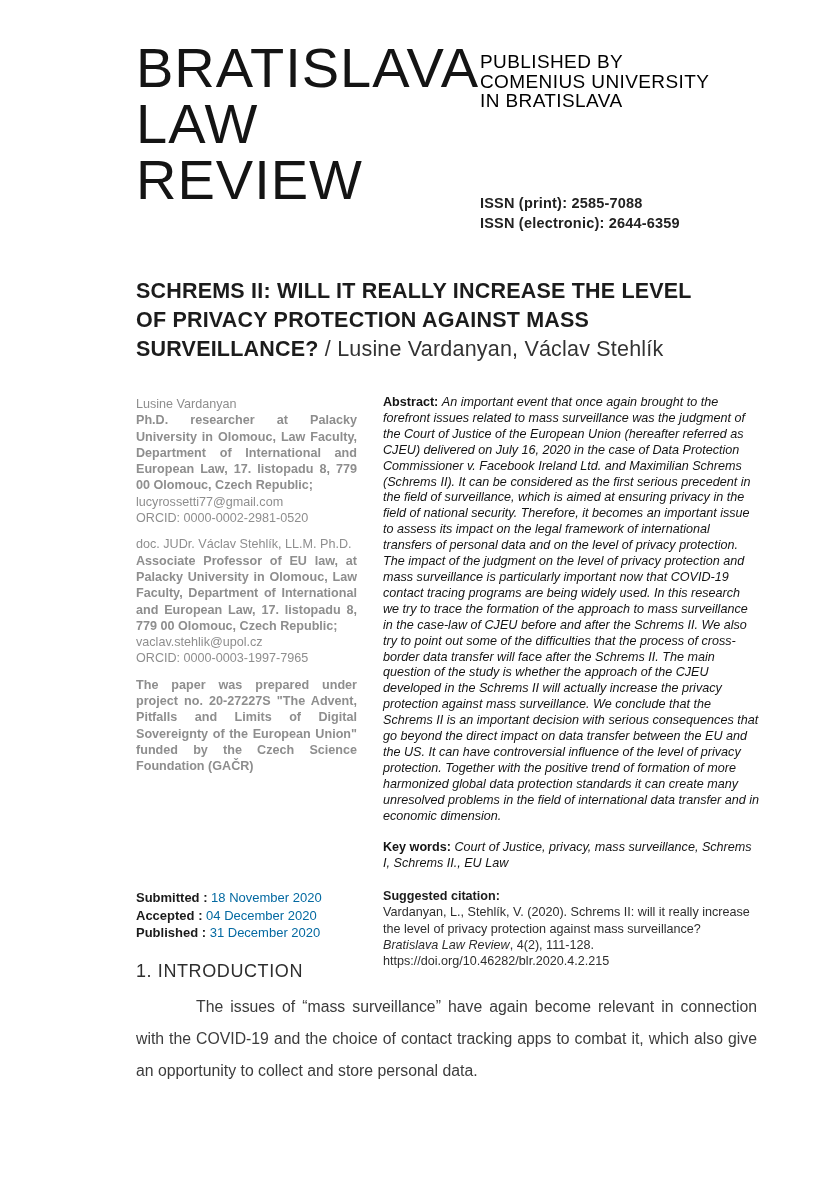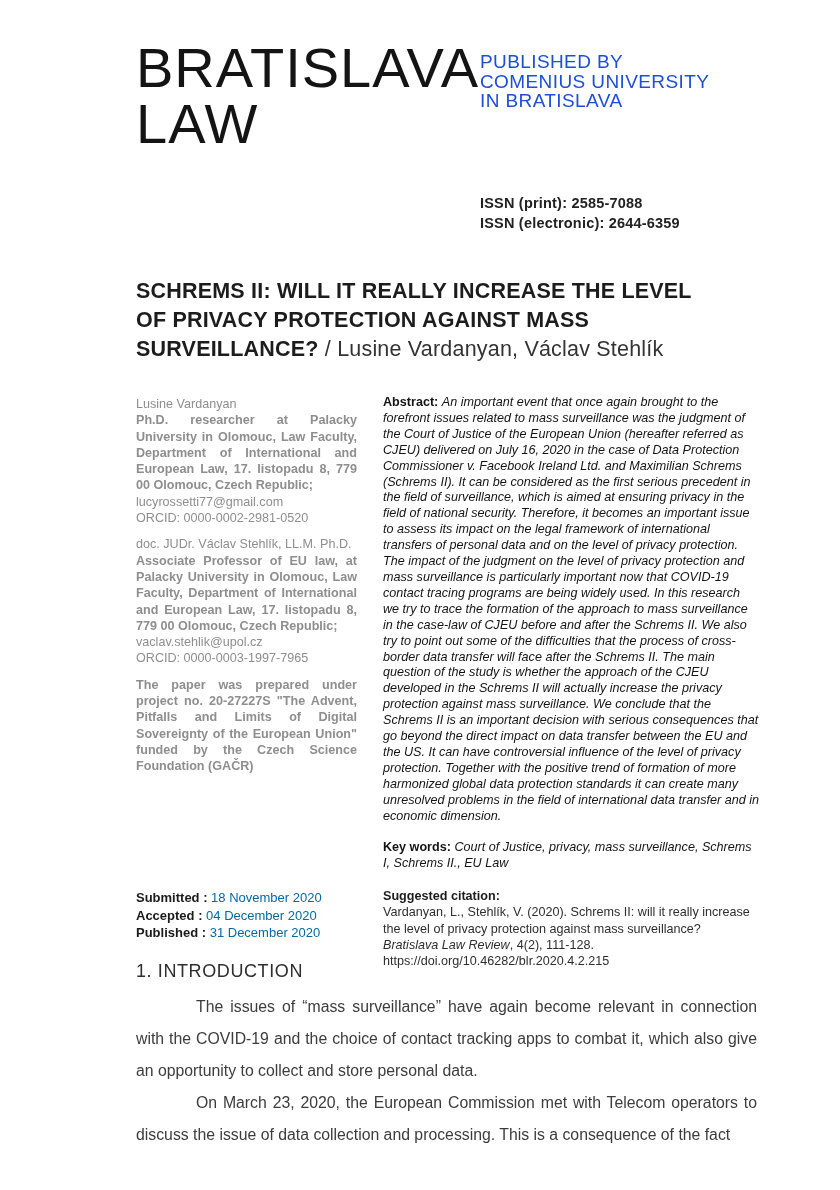--- a/index.html
+++ b/index.html
@@ -15,21 +15,21 @@
   }
   
   .logo{
     position:absolute;left:136px;top:40px;
     font-size:56px;line-height:56px;font-weight:300;
     letter-spacing:1px;color:#141414;
   }
   .publisher{
     position:absolute;left:480px;top:52px;
     font-size:19px;line-height:19.5px;font-weight:300;
-    letter-spacing:.4px;color:#1d4ed8;text-transform:uppercase;
+    letter-spacing:.4px;color:#000000;text-transform:uppercase;
   }
   .issn{
     position:absolute;left:480px;top:193px;
     font-size:14.5px;line-height:20px;font-weight:700;
     letter-spacing:.2px;color:#222;
   }
   
   .title{
     position:absolute;left:136px;top:277px;width:580px;
     font-size:21.5px;line-height:29px;font-weight:700;
@@ -76,20 +76,21 @@
   .intro p{margin:0;text-indent:60px;}
 </style>
 </head>
 <body>
 
 <div class="page">
 
   <div class="logo">
     <div>BRATISLAVA</div>
     <div>LAW</div>
+    <div>REVIEW</div>
   </div>
 
   <div class="publisher">
     <div>PUBLISHED BY</div>
     <div>COMENIUS UNIVERSITY</div>
     <div>IN BRATISLAVA</div>
   </div>
 
   <div class="issn">
     <div>ISSN (print): 2585-7088</div>
@@ -130,16 +131,15 @@
     <div class="citation">
       <div class="c-label">Suggested citation:</div>
       <div><span>Vardanyan, L., Stehlík, V. (2020). Schrems II: will it really increase the level of privacy protection against mass surveillance? </span><span class="c-journal">Bratislava Law Review</span><span>, 4(2), 111-128.</span></div>
       <div>https://doi.org/10.46282/blr.2020.4.2.215</div>
     </div>
   </div>
 
   <div class="section-heading">1. INTRODUCTION</div>
   <div class="intro">
     <p>The issues of “mass surveillance” have again become relevant in connection with the COVID-19 and the choice of contact tracking apps to combat it, which also give an opportunity to collect and store personal data.</p>
-    <p>On March 23, 2020, the European Commission met with Telecom operators to discuss the issue of data collection and processing. This is a consequence of the fact</p>
   </div>
 
 </div>
 
 </body></html>

